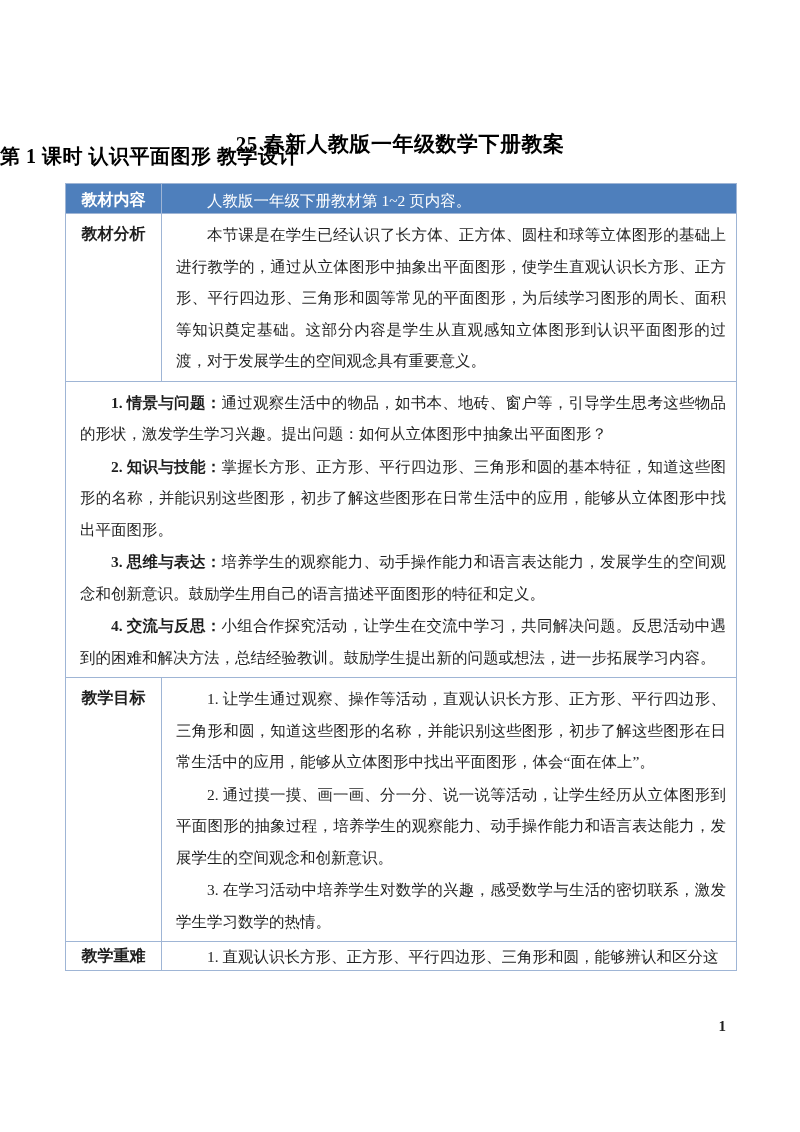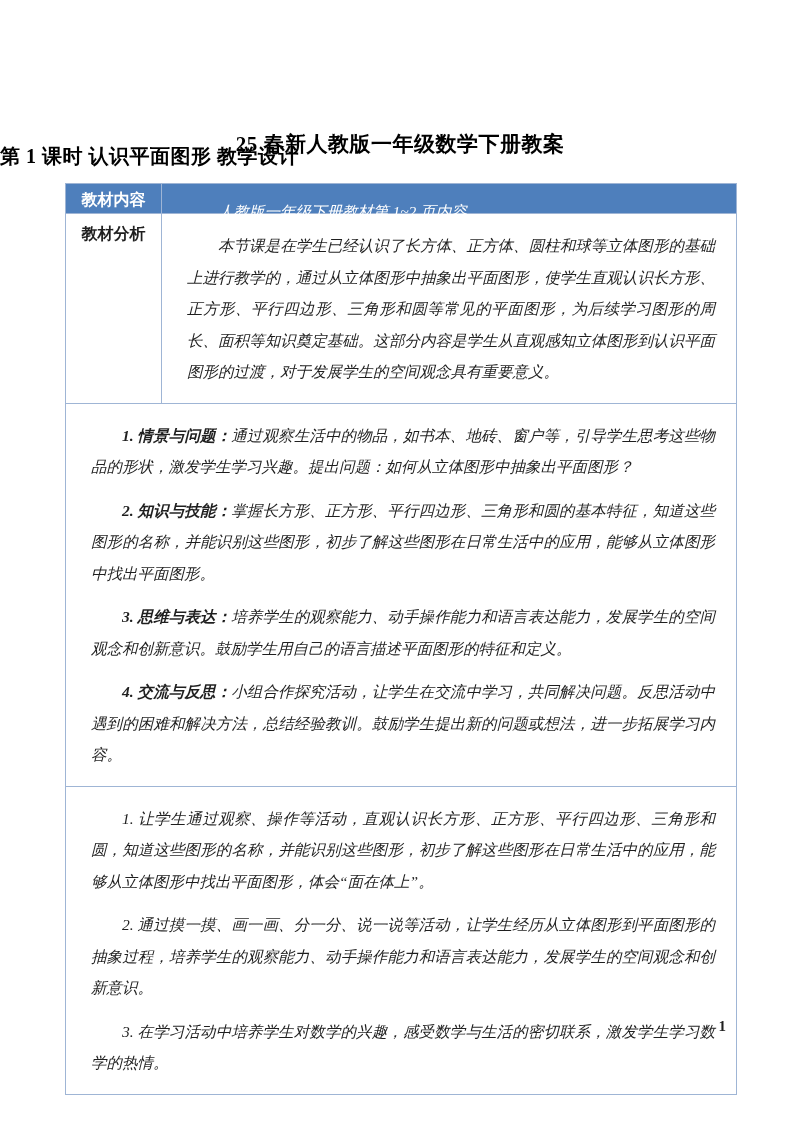--- a/index.html
+++ b/index.html
@@ -48,21 +48,21 @@
     padding-top:4px;
     color:var(--text);
   }
   .content-cell{
     flex:1 1 auto;
     padding:4px 9px 3px 13px;
     font-size:15.5px;line-height:31.5px;
     text-align:justify;
     color:var(--text);
   }
-  .content-cell p{margin:12px;text-indent:2em;font-style:italic;}
+  .content-cell p{margin:1px;text-indent:2em;}
   .content-cell .b{font-weight:bold;}
   
   .t-row.header{
     background:var(--header-bg);
     height:29px;
   }
   .t-row.header .label-cell{
     color:var(--header-text);
     padding-top:0;line-height:32px;
   }
@@ -104,21 +104,32 @@
     </div>
     <div class="t-row">
       <div class="content-cell">
         <p><span class="b">1. 情景与问题：</span><span>通过观察生活中的物品，如书本、地砖、窗户等，引导学生思考这些物品的形状，激发学生学习兴趣。提出问题：如何从立体图形中抽象出平面图形？</span></p>
         <p><span class="b">2. 知识与技能：</span><span>掌握长方形、正方形、平行四边形、三角形和圆的基本特征，知道这些图形的名称，并能识别这些图形，初步了解这些图形在日常生活中的应用，能够从立体图形中找出平面图形。</span></p>
         <p><span class="b">3. 思维与表达：</span><span>培养学生的观察能力、动手操作能力和语言表达能力，发展学生的空间观念和创新意识。鼓励学生用自己的语言描述平面图形的特征和定义。</span></p>
         <p><span class="b">4. 交流与反思：</span><span>小组合作探究活动，让学生在交流中学习，共同解决问题。反思活动中遇到的困难和解决方法，总结经验教训。鼓励学生提出新的问题或想法，进一步拓展学习内容。</span></p>
       </div>
     </div>
     <div class="t-row">
+      <div class="label-cell">
+        <div>教学目标</div>
+      </div>
       <div class="content-cell">
         <p><span>1. 让学生通过观察、操作等活动，直观认识长方形、正方形、平行四边形、三角形和圆，知道这些图形的名称，并能识别这些图形，初步了解这些图形在日常生活中的应用，能够从立体图形中找出平面图形，体会“面在体上”。</span></p>
         <p><span>2. 通过摸一摸、画一画、分一分、说一说等活动，让学生经历从立体图形到平面图形的抽象过程，培养学生的观察能力、动手操作能力和语言表达能力，发展学生的空间观念和创新意识。</span></p>
         <p><span>3. 在学习活动中培养学生对数学的兴趣，感受数学与生活的密切联系，激发学生学习数学的热情。</span></p>
+      </div>
+    </div>
+    <div class="t-row compact">
+      <div class="label-cell">
+        <div>教学重难</div>
+      </div>
+      <div class="content-cell">
+        <p><span>1. 直观认识长方形、正方形、平行四边形、三角形和圆，能够辨认和区分这</span></p>
       </div>
     </div>
   </div>
 
 <div class="page-number">1</div>
 
 </body></html>

